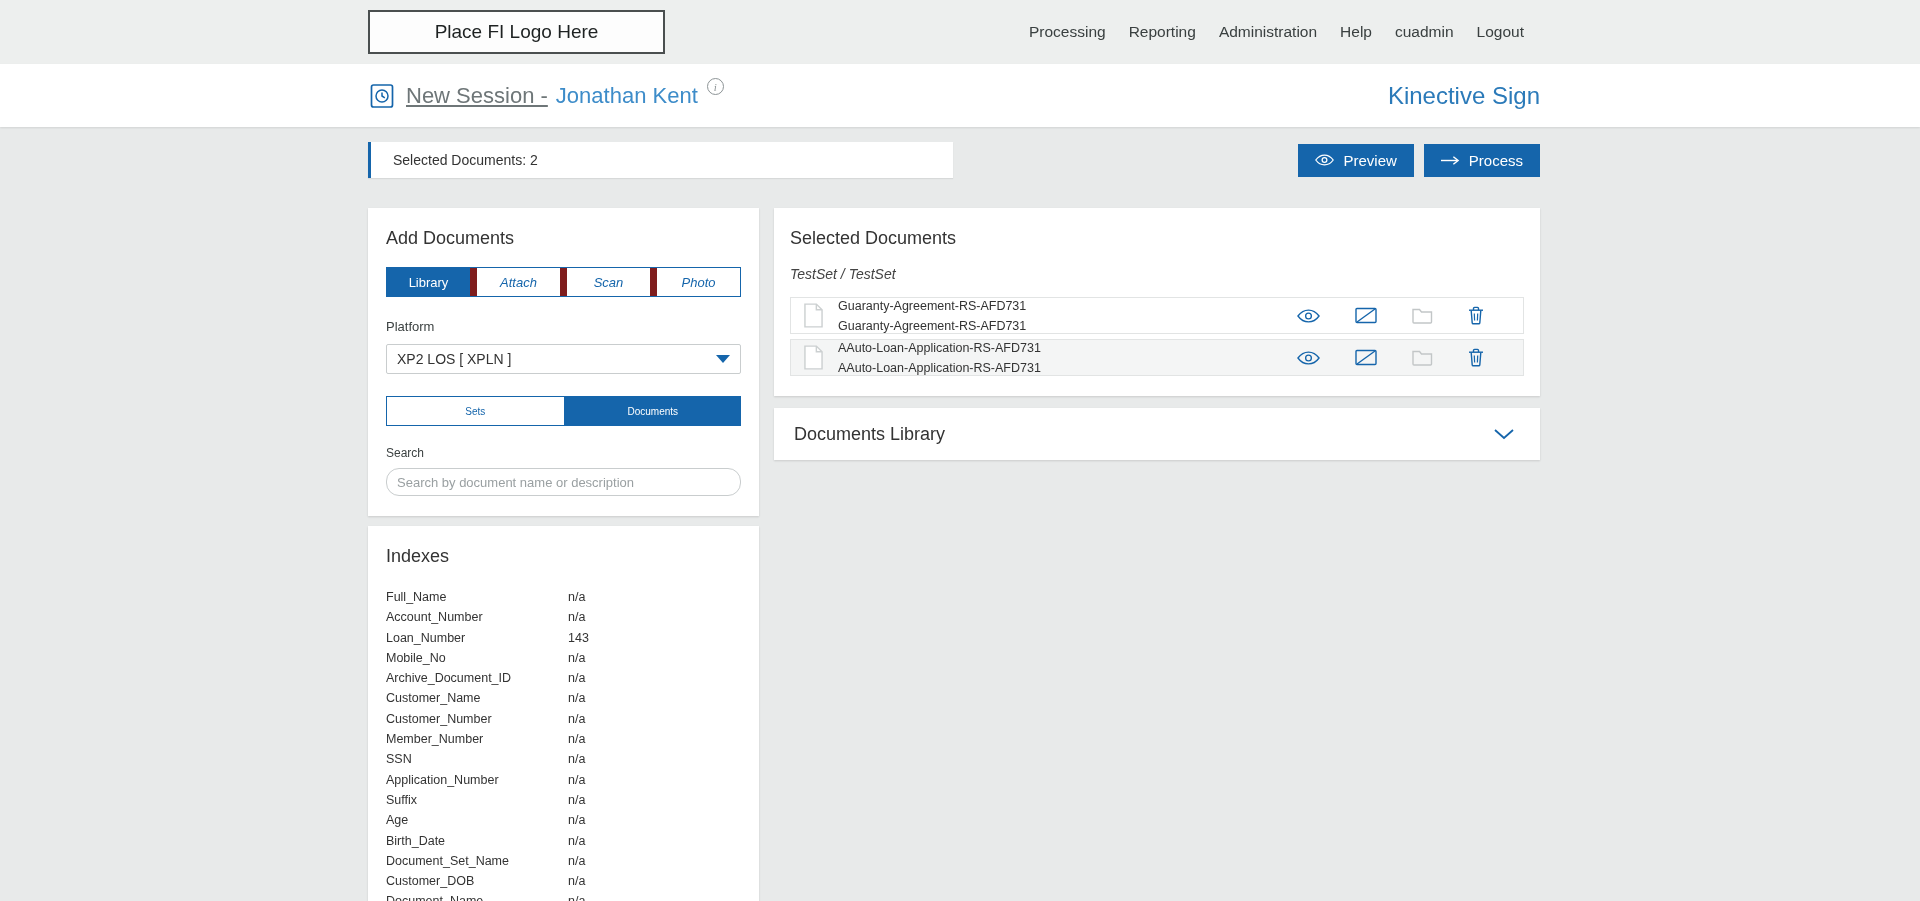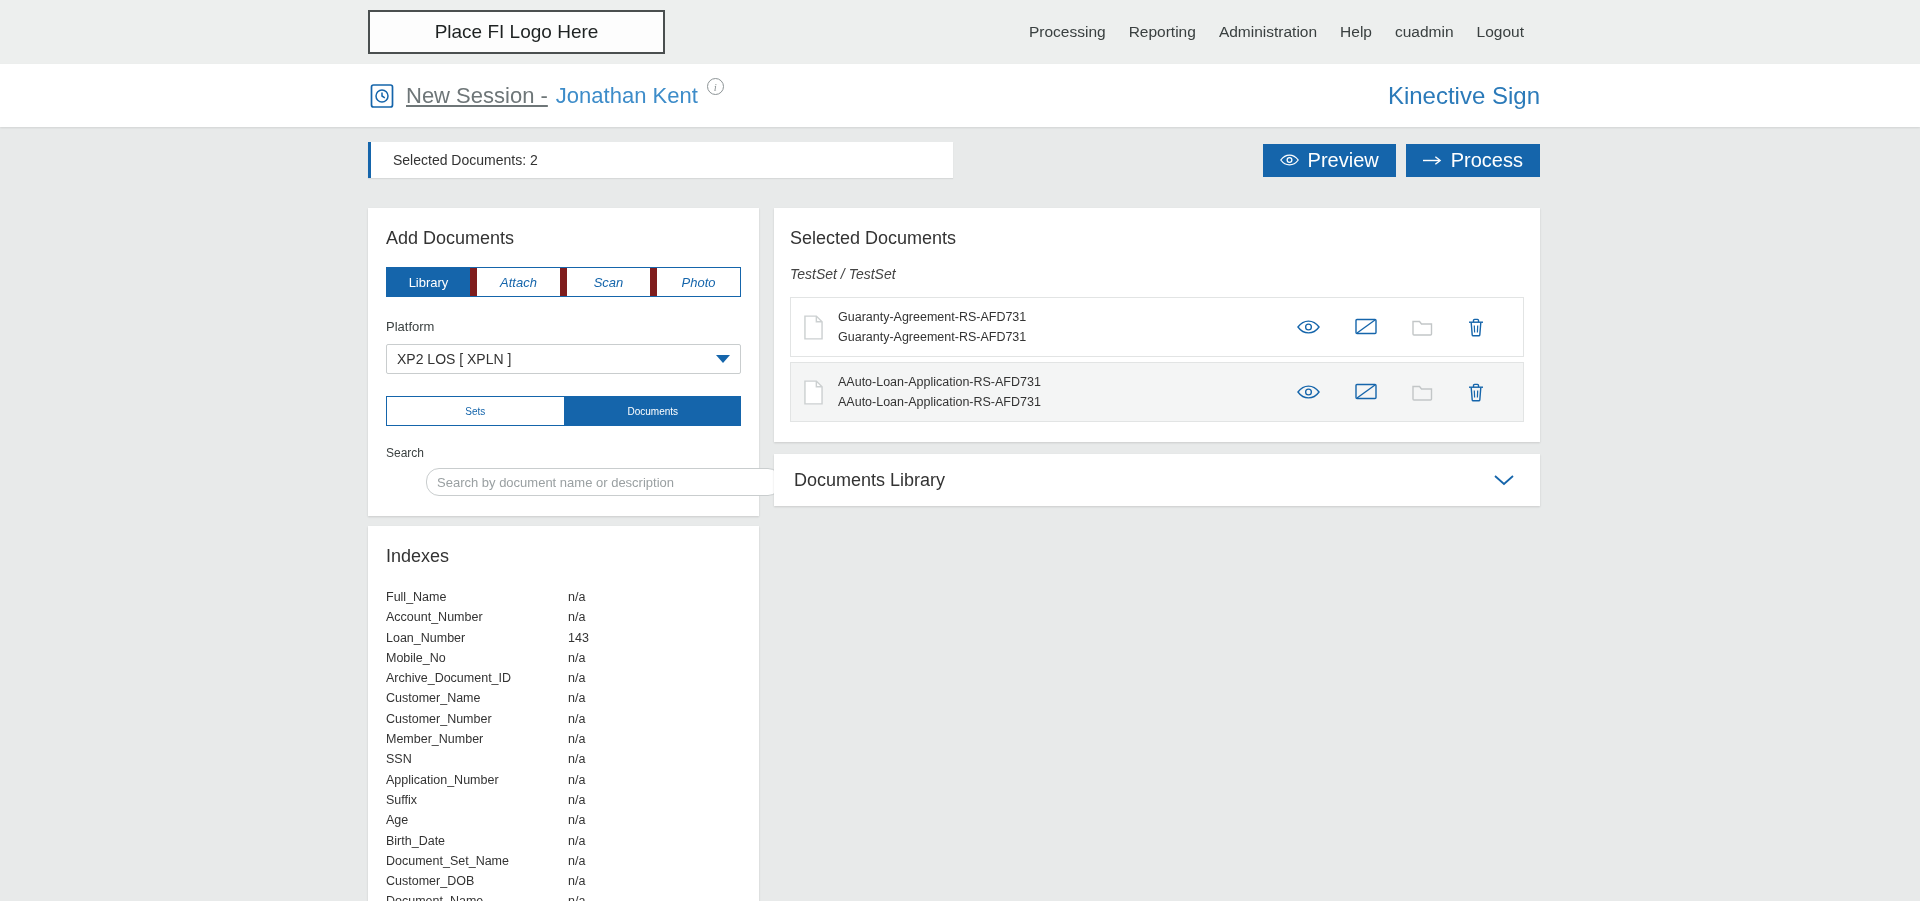--- a/index.html
+++ b/index.html
@@ -28,21 +28,21 @@
     margin-left: 9px; }
   .brand { margin-left: auto; margin-right: 380px; font-size: 24px; color: #2b7ab9; }
 
   
   .action-row { margin: 15px 380px 0 368px; display: flex; align-items: center; }
   .selected-bar { width: 585px; height: 36px; background: #ffffff; border-left: 3px solid #1565ab;
     display: flex; align-items: center; padding-left: 22px; font-size: 14px; color: #333;
     box-shadow: 0 1px 1px rgba(0,0,0,0.07); }
   .action-buttons { margin-left: auto; display: flex; gap: 10px; }
   .btn { height: 33px; background: #1565ab; color: #fff; border: none; display: flex;
-    align-items: center; gap: 9px; padding: 0 17px; font-size: 20px; cursor: pointer;
+    align-items: center; gap: 9px; padding: 0 17px; font-size: 15px; cursor: pointer;
     font-family: "Liberation Sans", sans-serif; }
 
   
   .columns { margin-left: 368px; margin-top: 30px; display: flex; gap: 15px; align-items: flex-start; }
   .left-col { width: 391px; display: flex; flex-direction: column; gap: 10px; }
   .right-col { width: 766px; display: flex; flex-direction: column; gap: 12px; }
   .card { background: #fff; box-shadow: 0 1px 2px rgba(0,0,0,0.13); }
   .card-title { font-size: 18px; color: #333; font-weight: 400; }
 
   
@@ -58,34 +58,34 @@
   .caret { margin-left: auto; width: 0; height: 0; border-left: 7px solid transparent;
     border-right: 7px solid transparent; border-top: 8px solid #1565ab; }
   .toggle { margin-top: 22px; display: flex; height: 30px; }
   .toggle-btn { flex: 1; display: flex; align-items: center; justify-content: center;
     font-size: 10px; cursor: pointer; }
   .toggle-btn.inactive { border: 1px solid #1565ab; color: #1565ab; background: #fff; }
   .toggle-btn.active { background: #1565ab; color: #fff; }
   .search-label { margin-top: 20px; font-size: 12px; color: #3c4242; }
   .search-input { margin-top: 8px; width: 100%; height: 28px; border: 1px solid #c9cdce;
     border-radius: 13px; padding: 0 10px; font-size: 13px; color: #333;
-    font-family: "Liberation Sans", sans-serif; margin-left: 40px; }
+    font-family: "Liberation Sans", sans-serif; }
   .search-input::placeholder { color: #9aa0a2; }
 
   
   .indexes { padding: 20px 18px 24px; }
   .index-rows { margin-top: 20px; }
   .index-row { display: flex; font-size: 12.5px; color: #333; line-height: 20.3px; }
   .index-label { width: 182px; }
 
   
   .sel-docs { padding: 20px 16px; }
   .set-path { margin-top: 17px; font-size: 14px; color: #444; font-style: italic; }
   .doc-rows { margin-top: 15px; }
-  .doc-row { display: flex; align-items: center; border: 1px solid #e2e4e4; height: 60px;
+  .doc-row { display: flex; align-items: center; border: 1px solid #e2e4e4; height: 37px;
     padding: 0 13px; background: #fff; }
   .doc-row.alt { margin-top: 5px; background: #f4f5f5; }
   .doc-icon { display: flex; margin-right: 15px; }
   .doc-names { display: flex; flex-direction: column; gap: 6px; font-size: 12.5px; color: #333; }
   .doc-actions { margin-left: auto; display: flex; align-items: center; gap: 35px; padding-right: 26px; }
   .act { display: flex; cursor: pointer; }
 
   
   .doc-lib { height: 52px; display: flex; align-items: center; padding: 0 20px; cursor: pointer; }
   .chevron { margin-left: auto; display: flex; margin-right: 6px; }

